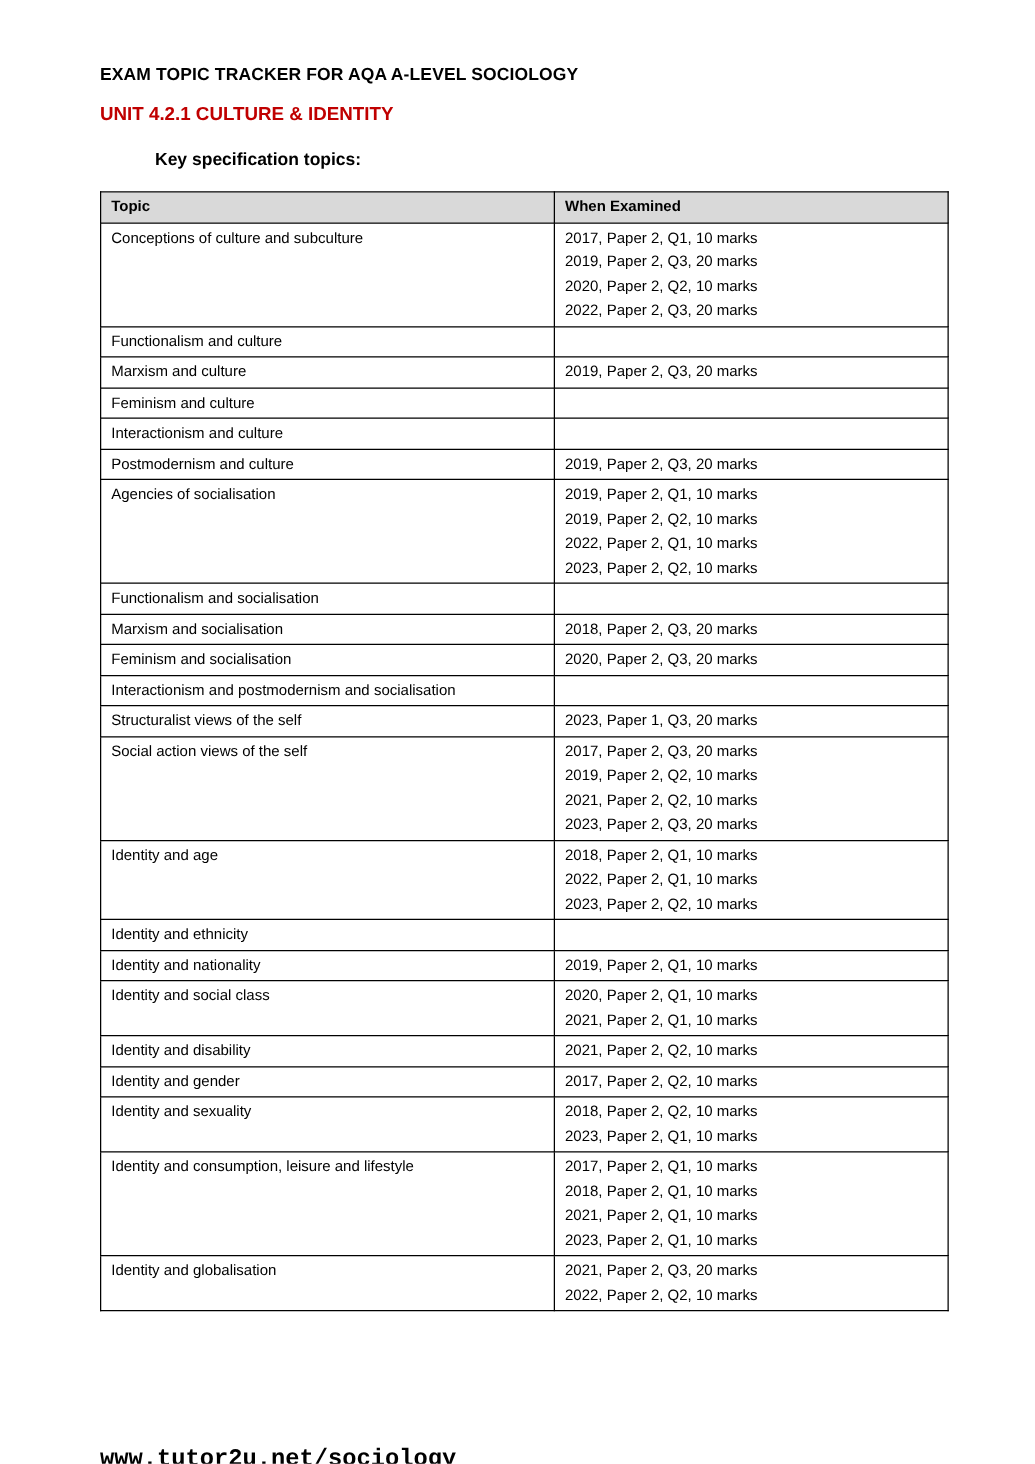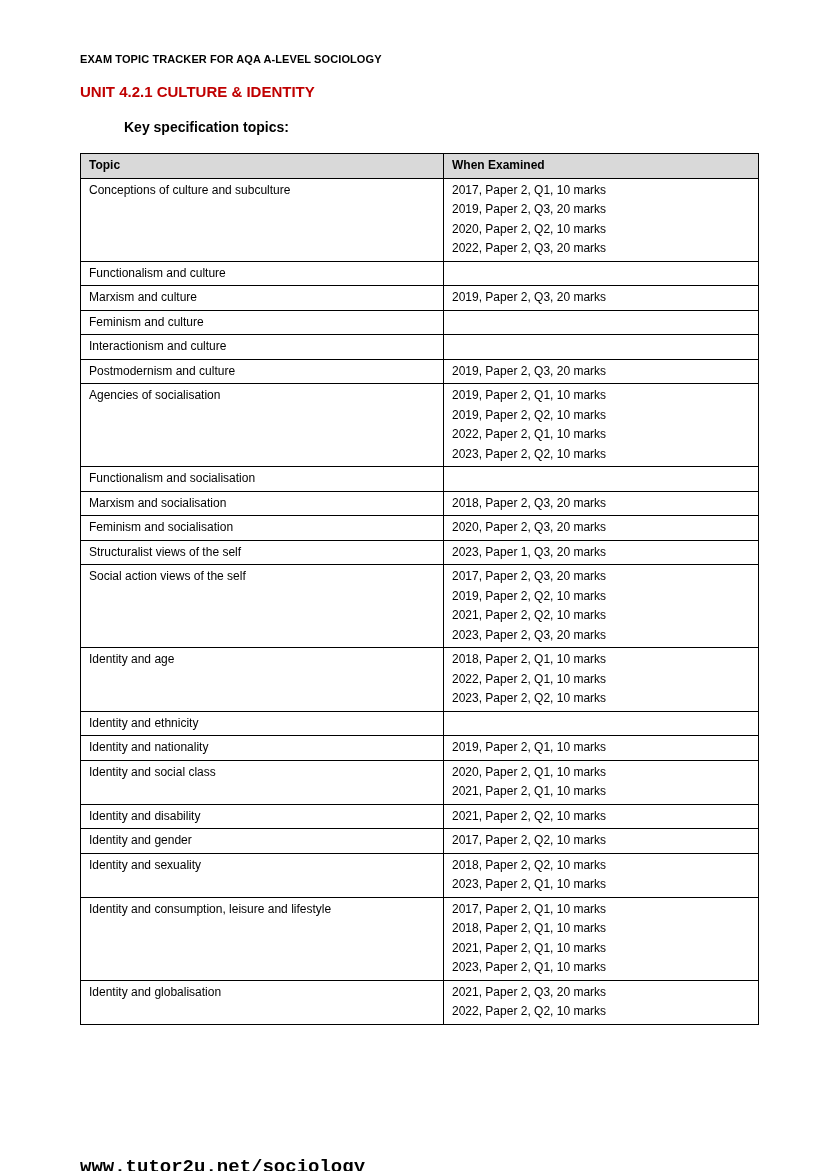--- a/index.html
+++ b/index.html
@@ -13,21 +13,21 @@
     overflow: hidden;
   }
   .content {
     position: absolute;
     left: 80px;
     top: 0;
     width: 680px;
   }
   .doc-header {
     margin-top: 51px;
-    font-size: 11px;
+    font-size: 14px;
     font-weight: bold;
     letter-spacing: 0.1px;
     line-height: 16px;
   }
   .doc-title {
     margin-top: 14px;
     font-size: 15px;
     font-weight: bold;
     color: #C00000;
     line-height: 21px;
@@ -142,20 +142,24 @@
             <div data-name="exam-entry">2018, Paper 2, Q3, 20 marks</div>
           </td>
         </tr>
         <tr data-name="table-row">
           <td data-name="topic-cell">Feminism and socialisation</td>
           <td data-name="when-examined-cell">
             <div data-name="exam-entry">2020, Paper 2, Q3, 20 marks</div>
           </td>
         </tr>
         <tr data-name="table-row">
+          <td data-name="topic-cell">Interactionism and postmodernism and socialisation</td>
+          <td data-name="when-examined-cell"></td>
+        </tr>
+        <tr data-name="table-row">
           <td data-name="topic-cell">Structuralist views of the self</td>
           <td data-name="when-examined-cell">
             <div data-name="exam-entry">2023, Paper 1, Q3, 20 marks</div>
           </td>
         </tr>
         <tr data-name="table-row">
           <td data-name="topic-cell">Social action views of the self</td>
           <td data-name="when-examined-cell">
             <div data-name="exam-entry">2017, Paper 2, Q3, 20 marks</div>
             <div data-name="exam-entry">2019, Paper 2, Q2, 10 marks</div>

